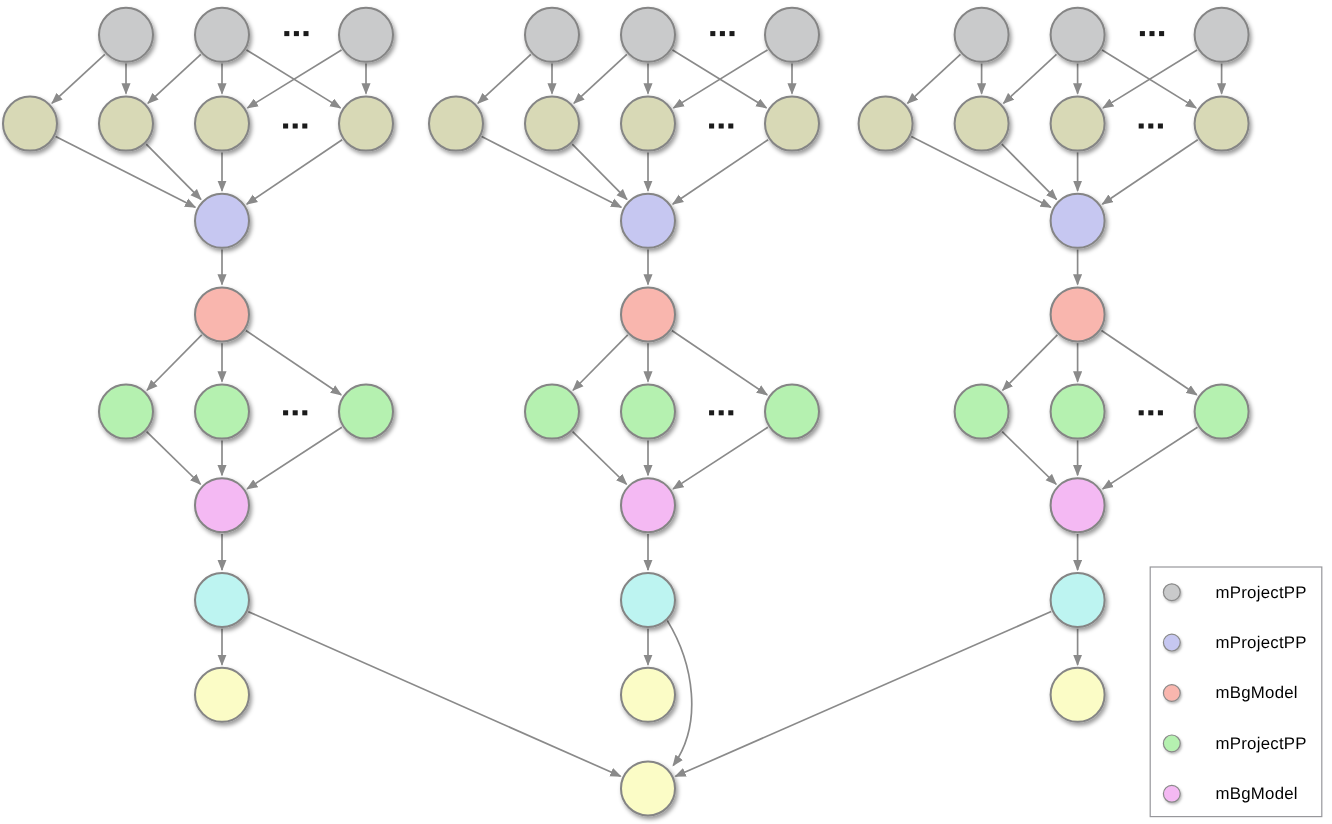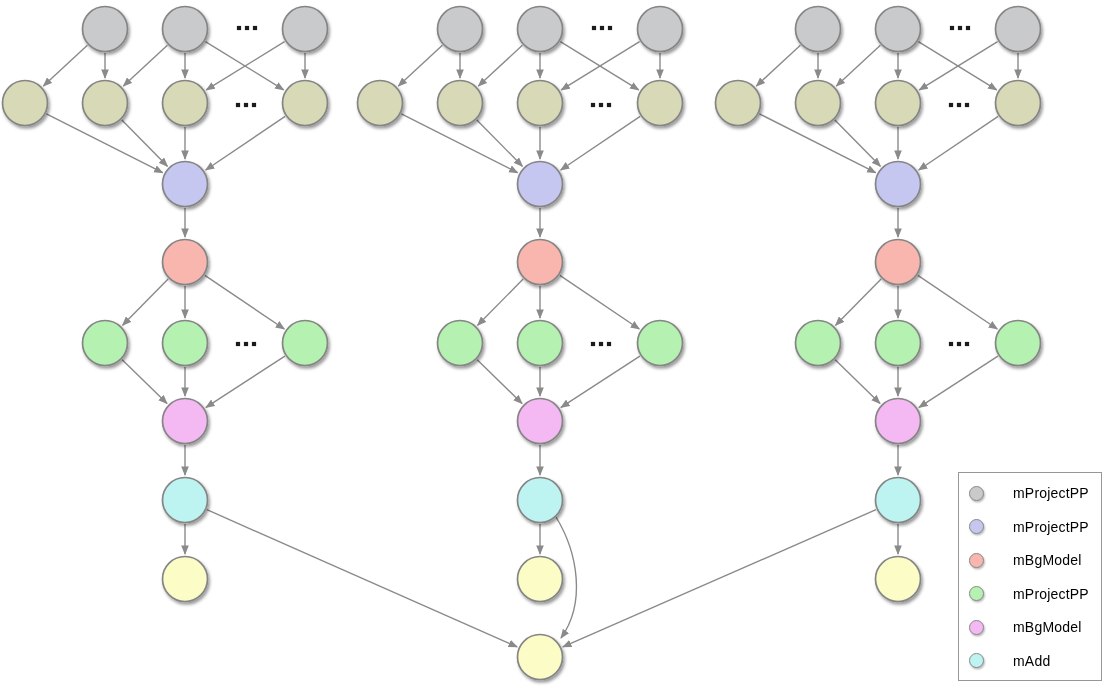--- a/index.html
+++ b/index.html
@@ -212,18 +212,14 @@
         <span class="llabel">mBgModel</span>
       </div>
       <div class="lrow">
         <span class="lswatch" style="background: rgb(181, 241, 176);"></span>
         <span class="llabel">mProjectPP</span>
       </div>
       <div class="lrow">
         <span class="lswatch" style="background: rgb(244, 185, 243);"></span>
         <span class="llabel">mBgModel</span>
       </div>
-      <div class="lrow">
-        <span class="lswatch" style="background: rgb(189, 244, 241);"></span>
-        <span class="llabel">mAdd</span>
-      </div>
     </div>
 </div>
 
 </body></html>

